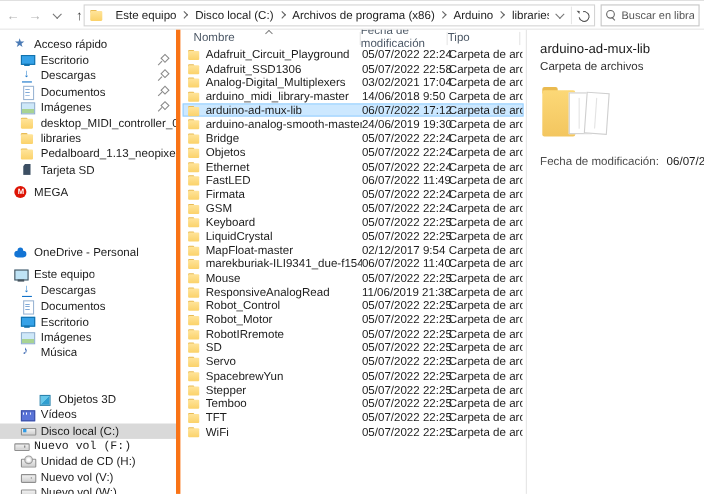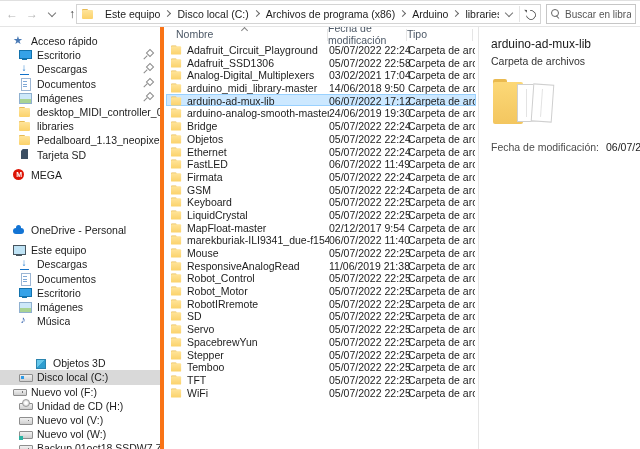--- a/index.html
+++ b/index.html
@@ -270,28 +270,33 @@
         <span class="side-label">Música</span>
 
       </div>
 
       <div class="side-item" style="padding-left: 35px; margin-top: 28px;">
         <span class="icon ic-cube"></span>
         <span class="side-label">Objetos 3D</span>
 
       </div>
 
+      <div class="side-item" style="padding-left: 19px;">
+        <span class="icon ic-video"></span>
+        <span class="side-label">Vídeos</span>
+
+      </div>
 
       <div class="side-item selected" style="padding-left: 19px;">
         <span class="icon ic-drive-win"></span>
         <span class="side-label">Disco local (C:)</span>
 
       </div>
 
-      <div class="side-item" style="">
+      <div class="side-item" style=" font-family: Liberation Mono, monospace;">
         <span class="icon ic-drive"></span>
         <span class="side-label">Nuevo vol (F:)</span>
 
       </div>
 
       <div class="side-item" style="padding-left: 19px;">
         <span class="icon ic-cd"></span>
         <span class="side-label">Unidad de CD (H:)</span>
 
       </div>

